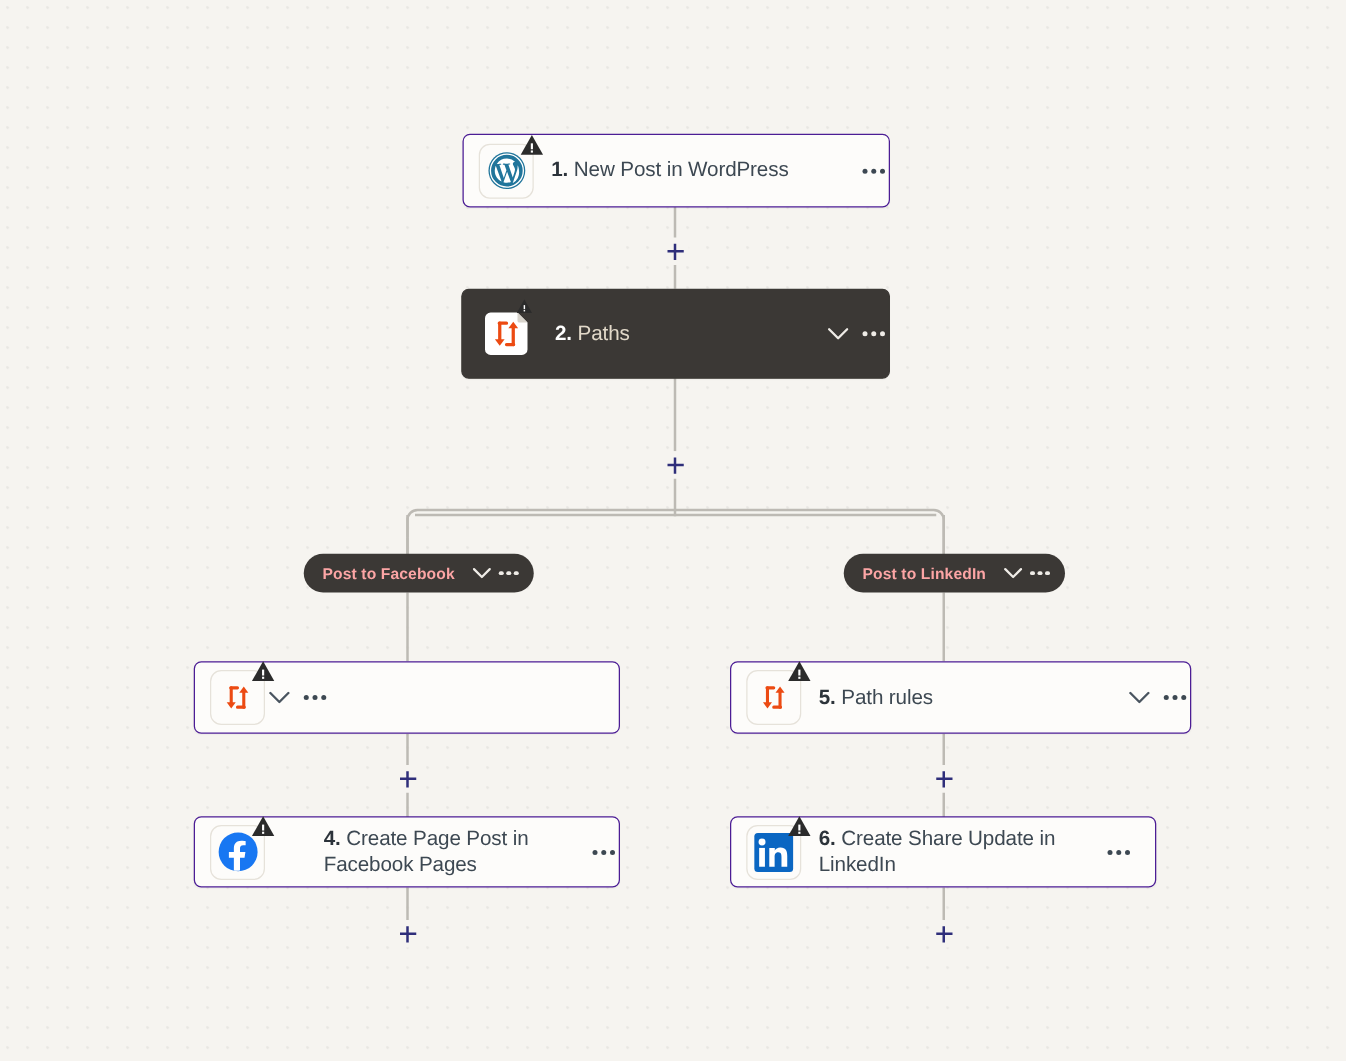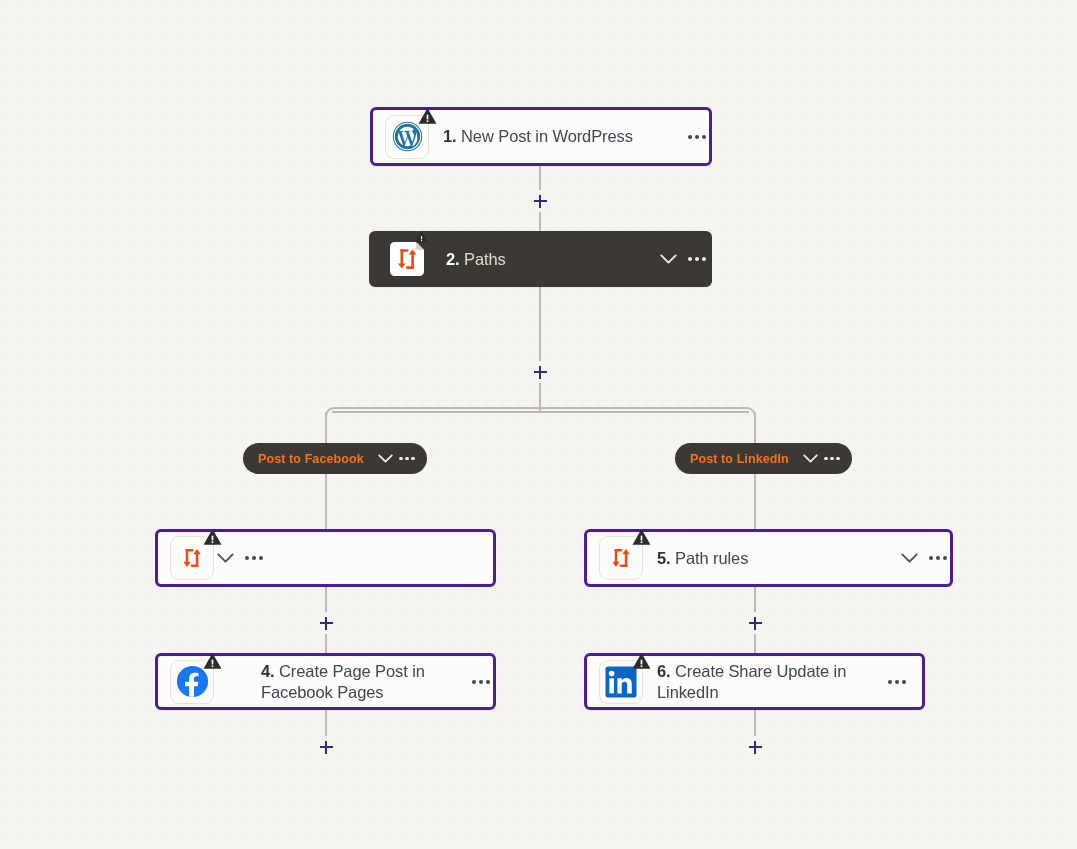--- a/index.html
+++ b/index.html
@@ -66,21 +66,21 @@
     position: absolute;
     background: #2f2e7a;
   }
   .plus::before { width: 13px; height: 2px; }
   .plus::after  { width: 2px;  height: 13px; }
 
   
   .card {
     position: absolute;
     background: #fdfcfa;
-    border: 3px solid #4c1d95;
+    border: 1px solid #4c1d95;
     border-radius: 6px;
     display: flex;
     align-items: center;
     padding: 0 0 0 12px;
     z-index: 3;
     cursor: pointer;
     box-shadow: 0 1px 1px rgba(0,0,0,0.035);
   }
   .card.dark {
     background: #3b3835;
@@ -177,21 +177,21 @@
     border-radius: 16px;
     display: flex;
     align-items: center;
     padding: 0 10px 0 15px;
     z-index: 3;
     cursor: pointer;
   }
   .pill .pill-label {
     font-size: 12.5px;
     font-weight: 700;
-    color: #f97316;
+    color: #fca5a5;
     letter-spacing: 0.1px;
     white-space: nowrap;
   }
   .pill .chev { width: 19px; height: 19px; margin-left: 12px; margin-right: 2px; }
   .pill .kebab { width: 20px; height: 19px; gap: 2.5px; }
 </style>
 </head>
 <body>
 
 <div id="canvas">
@@ -256,21 +256,21 @@
       <span class="num">1.</span>
       <span>New Post in WordPress</span>
     </div>
     <div class="kebab">
         <i></i>
         <i></i>
         <i></i>
       </div>
   </div>
 
-  <div class="card dark" style="left:369px; top:231px; width:343px; height:56px;">
+  <div class="card dark" style="left:369px; top:231px; width:343px; height:72px;">
     <div class="icon-tile">
 
       <svg width="44" height="44" viewBox="0 0 44 44">
         <path d="M5 9.5 a4.5 4.5 0 0 1 4.5 -4.5 L31 5 L39 13 L39 34.5 a4.5 4.5 0 0 1 -4.5 4.5 L9.5 39 A4.5 4.5 0 0 1 5 34.5 Z" fill="#ffffff"></path>
         <path d="M31 5 L39 13 L32.5 13 a1.5 1.5 0 0 1 -1.5 -1.5 Z" fill="#d8d4cc"></path>
         <g stroke="#ec4a12" stroke-width="2.6" fill="none" stroke-linecap="round">
           <path d="M16.8 13.5 L16.8 28.8"></path>
           <path d="M27.6 30.6 L27.6 15.4"></path>
         </g>
         <path d="M16.8 31.6 L12.9 26.4 L20.7 26.4 Z" fill="#ec4a12"></path>

